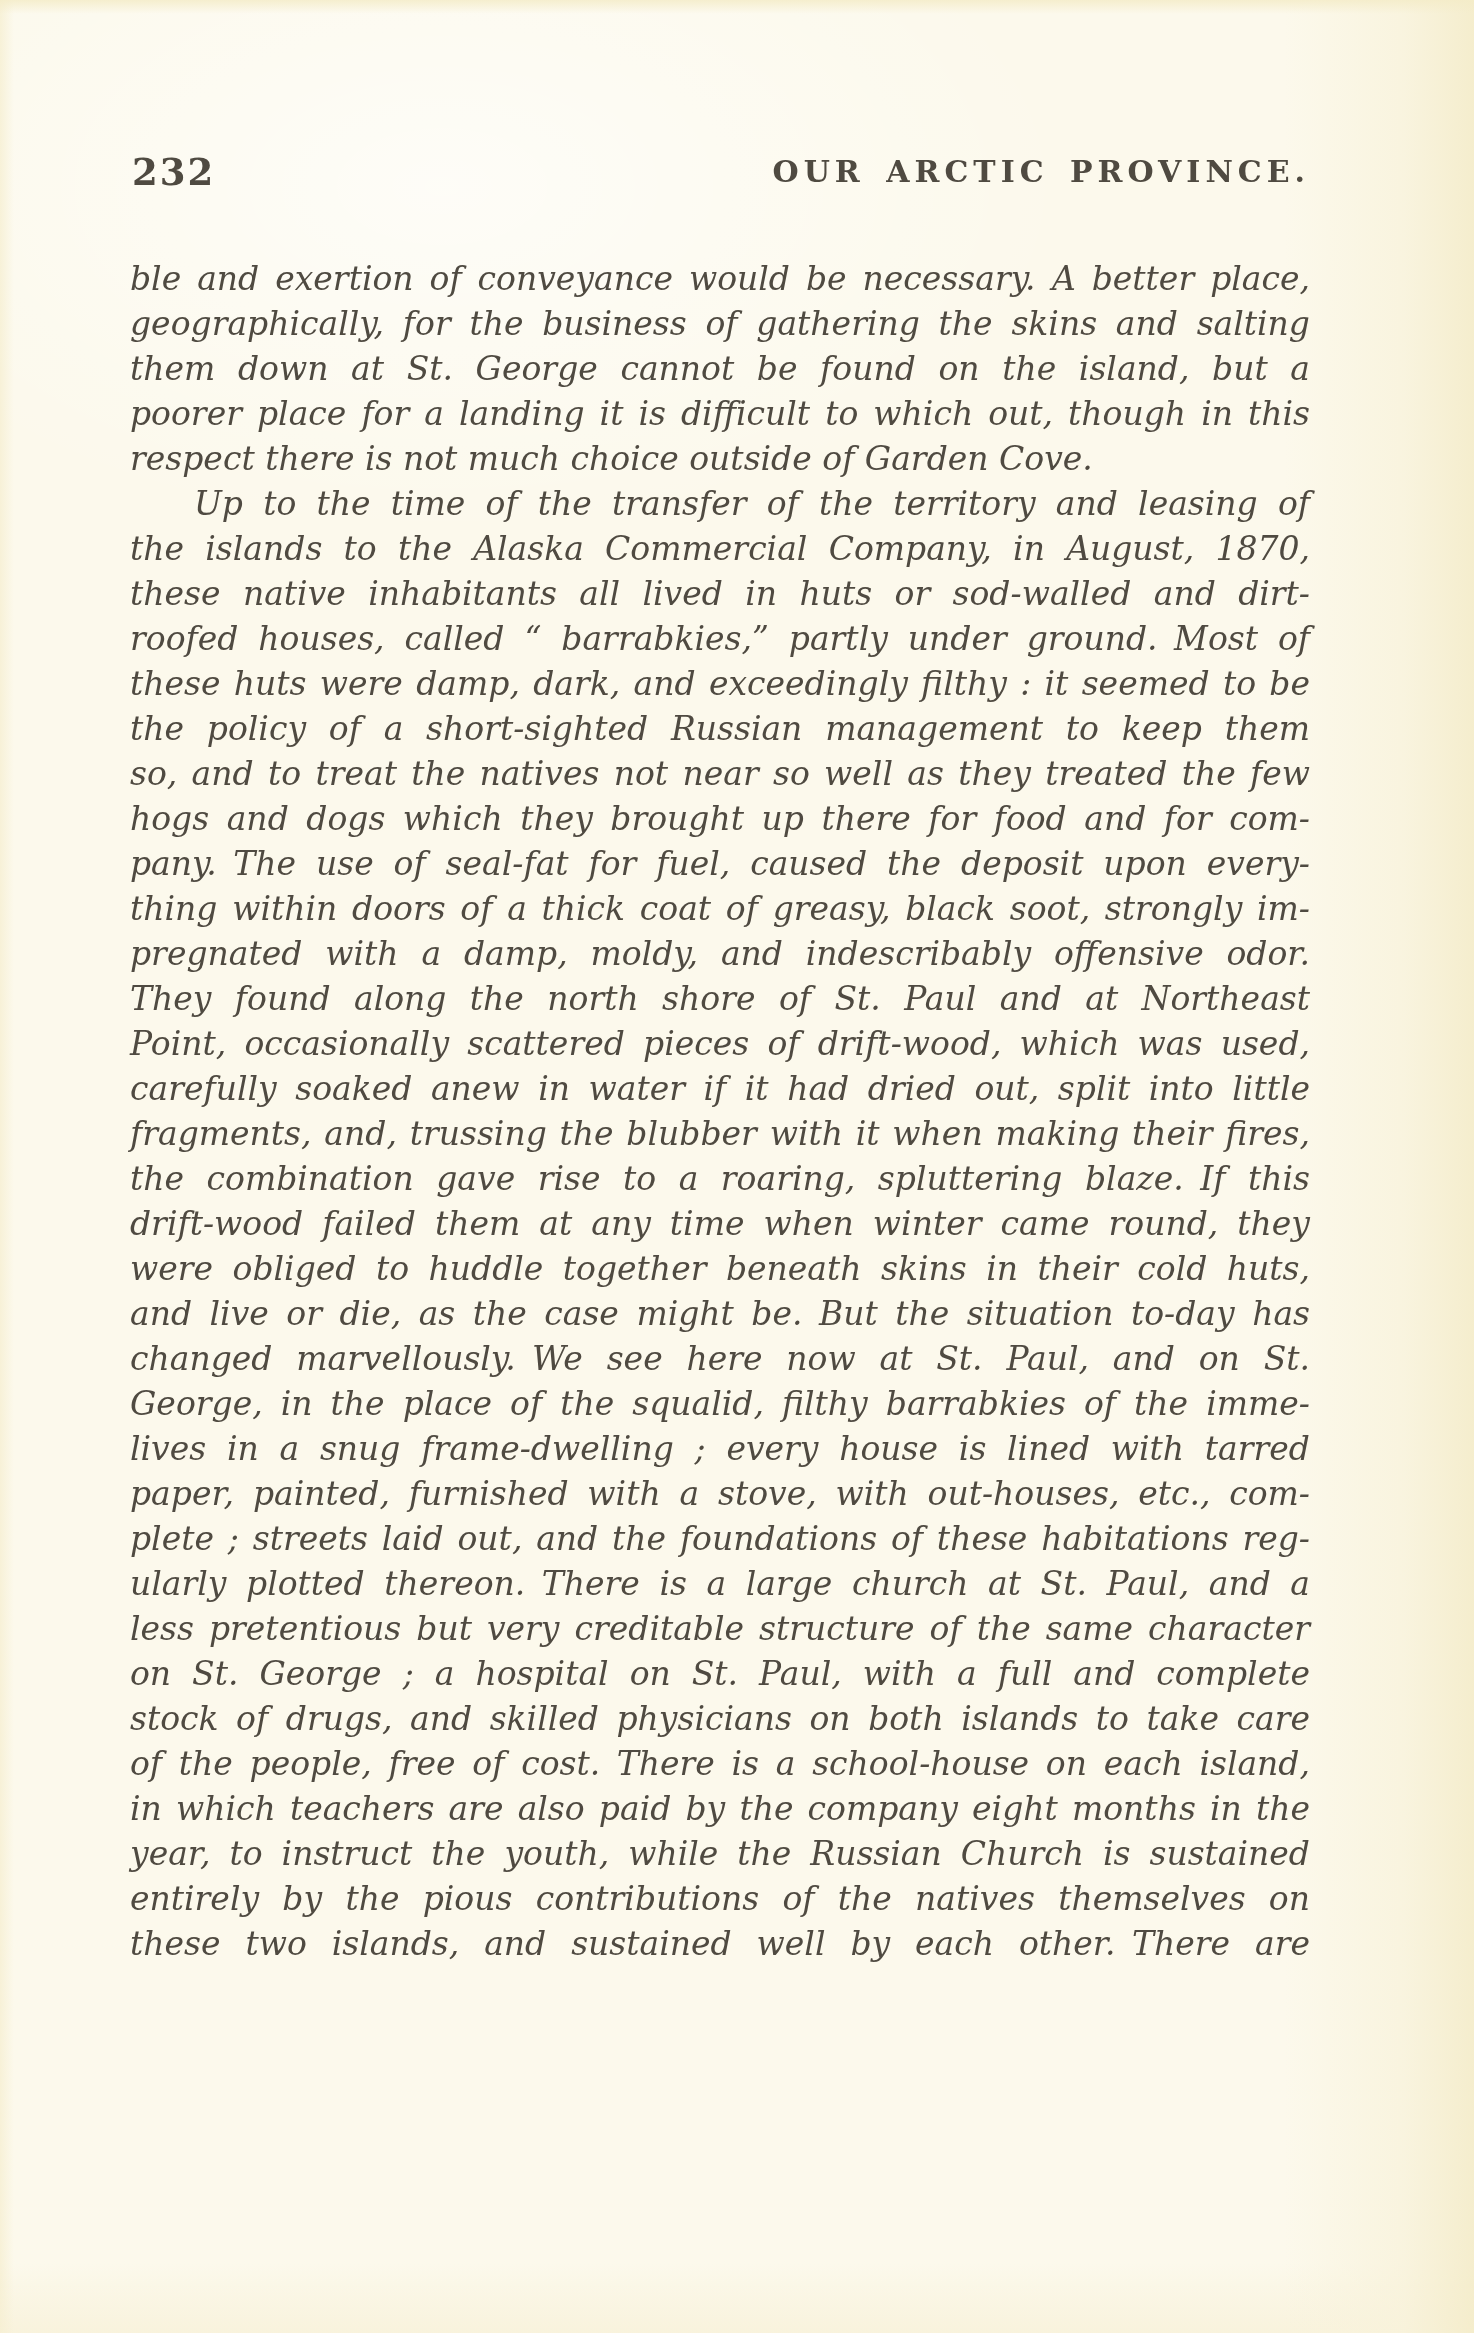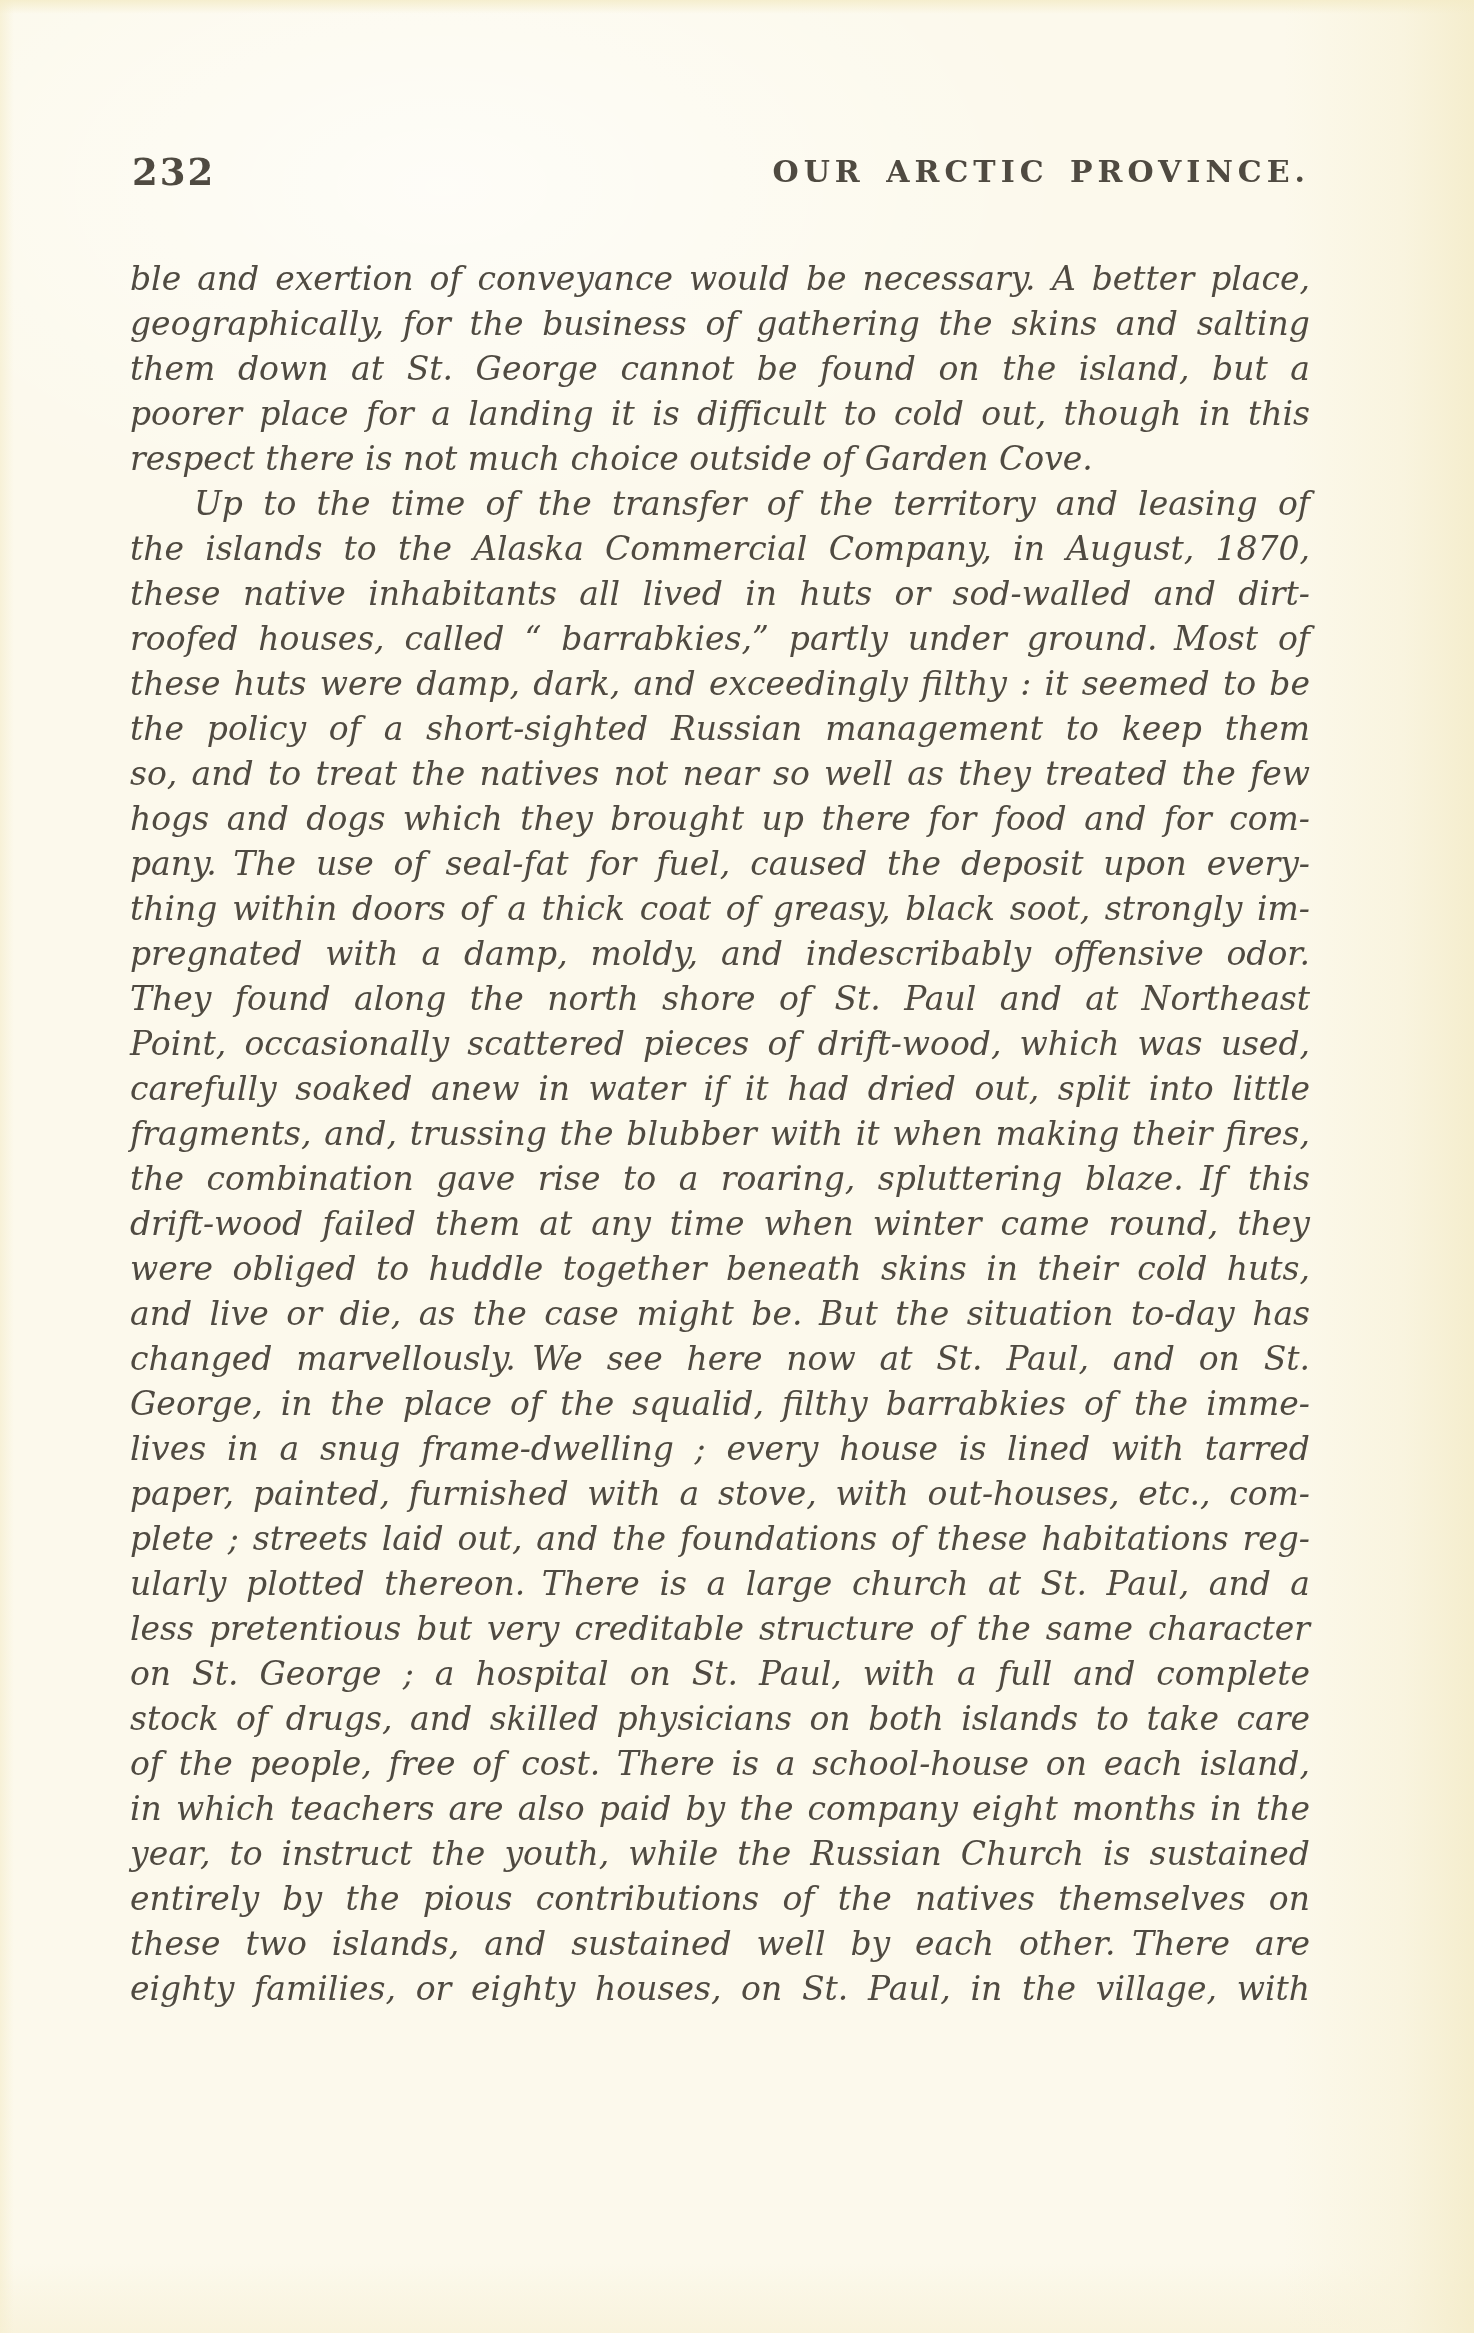--- a/index.html
+++ b/index.html
@@ -57,21 +57,21 @@
 
 <div class="header">
   <span class="page-number">232</span>
   <span class="running-title">OUR ARCTIC PROVINCE.</span>
 </div>
 
 <div class="body-text">
     <div class="line">ble and exertion of conveyance would be necessary. A better place,</div>
     <div class="line">geographically, for the business of gathering the skins and salting</div>
     <div class="line">them down at St. George cannot be found on the island, but a</div>
-    <div class="line">poorer place for a landing it is difficult to cold out, though in this</div>
+    <div class="line">poorer place for a landing it is difficult to which out, though in this</div>
     <div class="line end">respect there is not much choice outside of Garden Cove.</div>
     <div class="line indent">Up to the time of the transfer of the territory and leasing of</div>
     <div class="line">the islands to the Alaska Commercial Company, in August, 1870,</div>
     <div class="line">these native inhabitants all lived in huts or sod-walled and dirt-</div>
     <div class="line">roofed houses, called “ barrabkies,” partly under ground. Most of</div>
     <div class="line">these huts were damp, dark, and exceedingly filthy : it seemed to be</div>
     <div class="line">the policy of a short-sighted Russian management to keep them</div>
     <div class="line">so, and to treat the natives not near so well as they treated the few</div>
     <div class="line">hogs and dogs which they brought up there for food and for com-</div>
     <div class="line">pany. The use of seal-fat for fuel, caused the deposit upon every-</div>
@@ -92,14 +92,13 @@
     <div class="line">plete ; streets laid out, and the foundations of these habitations reg-</div>
     <div class="line">ularly plotted thereon. There is a large church at St. Paul, and a</div>
     <div class="line">less pretentious but very creditable structure of the same character</div>
     <div class="line">on St. George ; a hospital on St. Paul, with a full and complete</div>
     <div class="line">stock of drugs, and skilled physicians on both islands to take care</div>
     <div class="line">of the people, free of cost. There is a school-house on each island,</div>
     <div class="line">in which teachers are also paid by the company eight months in the</div>
     <div class="line">year, to instruct the youth, while the Russian Church is sustained</div>
     <div class="line">entirely by the pious contributions of the natives themselves on</div>
     <div class="line">these two islands, and sustained well by each other. There are</div>
-    <div class="line">eighty families, or eighty houses, on St. Paul, in the village, with</div>
   </div>
 
 </body></html>

